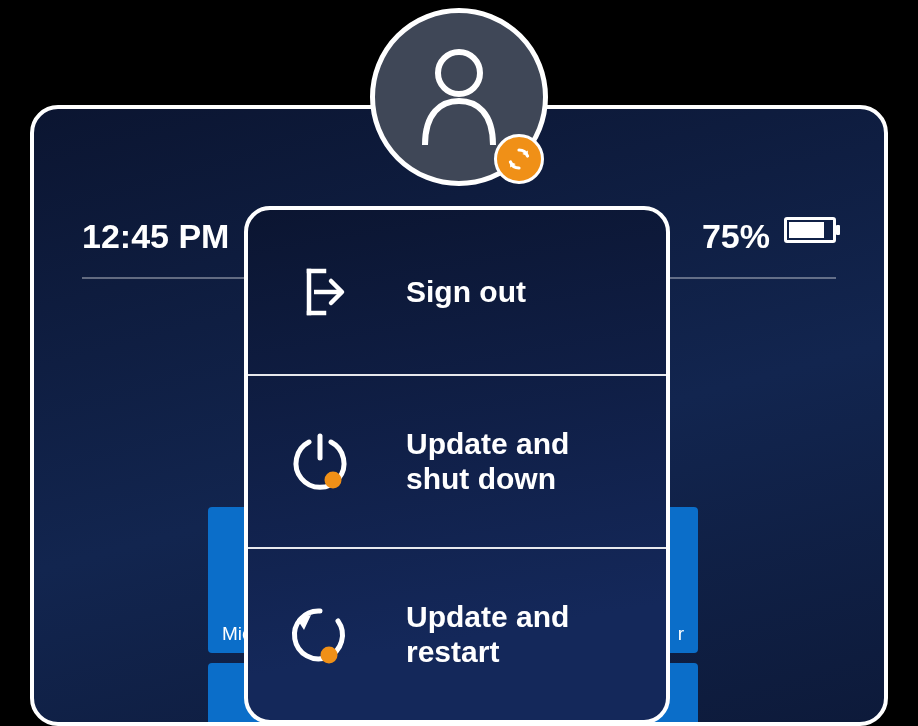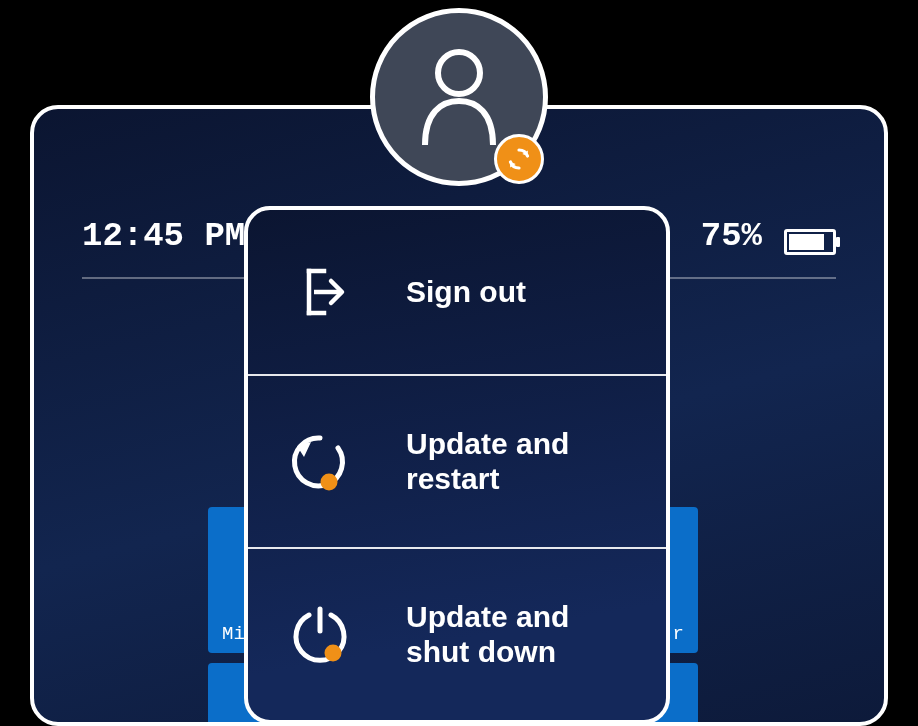--- a/index.html
+++ b/index.html
@@ -14,40 +14,39 @@
   .panel {
     position: absolute;
     left: 30px;
     top: 105px;
     width: 858px;
     height: 621px;
     border: 4px solid #fff;
     border-radius: 28px;
     background: linear-gradient(165deg, #0b1531 0%, #12254f 55%, #0d1a3a 100%);
     overflow: hidden;
-    font-family: Liberation Mono, monospace;
   }
   .statusbar {
     position: absolute;
     left: 48px;
     right: 48px;
     top: 108px;
     display: flex;
     align-items: center;
     justify-content: space-between;
     color: #fff;
     font-weight: 600;
   }
   .time {
     font-size: 34px;
   }
   .battery-wrap {
     display: flex;
-    align-items: flex-end;
-    gap: 22px;
+    align-items: flex-start;
+    gap: 14px;
   }
   .battery-pct {
     font-size: 34px;
   }
   .battery-icon {
     width: 52px;
     height: 26px;
     border: 3px solid #fff;
     border-radius: 3px;
     position: relative;
@@ -217,32 +216,32 @@
         <path d="M25 31 L52 31" stroke="#fff" stroke-width="4.5" fill="none"></path>
         <path d="M42 20 L53 31 L42 42" stroke="#fff" stroke-width="4.5" fill="none" stroke-linejoin="round" stroke-linecap="round"></path>
       </svg>
     </div>
     <div class="menu-label">Sign out</div>
   </div>
 
   <div class="menu-item">
     <div class="menu-icon">
       <svg width="62" height="62" viewBox="0 0 62 62">
+        <path d="M20 12 A24 24 0 1 0 42 12" fill="none" stroke="#fff" stroke-width="5" stroke-linecap="round"></path>
+        <line x1="31" y1="6" x2="31" y2="28" stroke="#fff" stroke-width="5" stroke-linecap="round"></line>
+        <circle cx="44" cy="50" r="8.5" fill="#f09017"></circle>
+      </svg>
+    </div>
+    <div class="menu-label">Update and shut down</div>
+  </div>
+
+  <div class="menu-item">
+    <div class="menu-icon">
+      <svg width="62" height="62" viewBox="0 0 62 62">
         <path d="M49 18 A24 24 0 1 1 31 8" fill="none" stroke="#fff" stroke-width="5" stroke-linecap="round"></path>
         <polygon points="8,16 22,12 15,27" fill="#fff"></polygon>
         <circle cx="40" cy="52" r="8.5" fill="#f09017"></circle>
       </svg>
     </div>
     <div class="menu-label">Update and restart</div>
   </div>
 
-  <div class="menu-item">
-    <div class="menu-icon">
-      <svg width="62" height="62" viewBox="0 0 62 62">
-        <path d="M20 12 A24 24 0 1 0 42 12" fill="none" stroke="#fff" stroke-width="5" stroke-linecap="round"></path>
-        <line x1="31" y1="6" x2="31" y2="28" stroke="#fff" stroke-width="5" stroke-linecap="round"></line>
-        <circle cx="44" cy="50" r="8.5" fill="#f09017"></circle>
-      </svg>
-    </div>
-    <div class="menu-label">Update and shut down</div>
-  </div>
-
 </div>
 
 </body></html>

